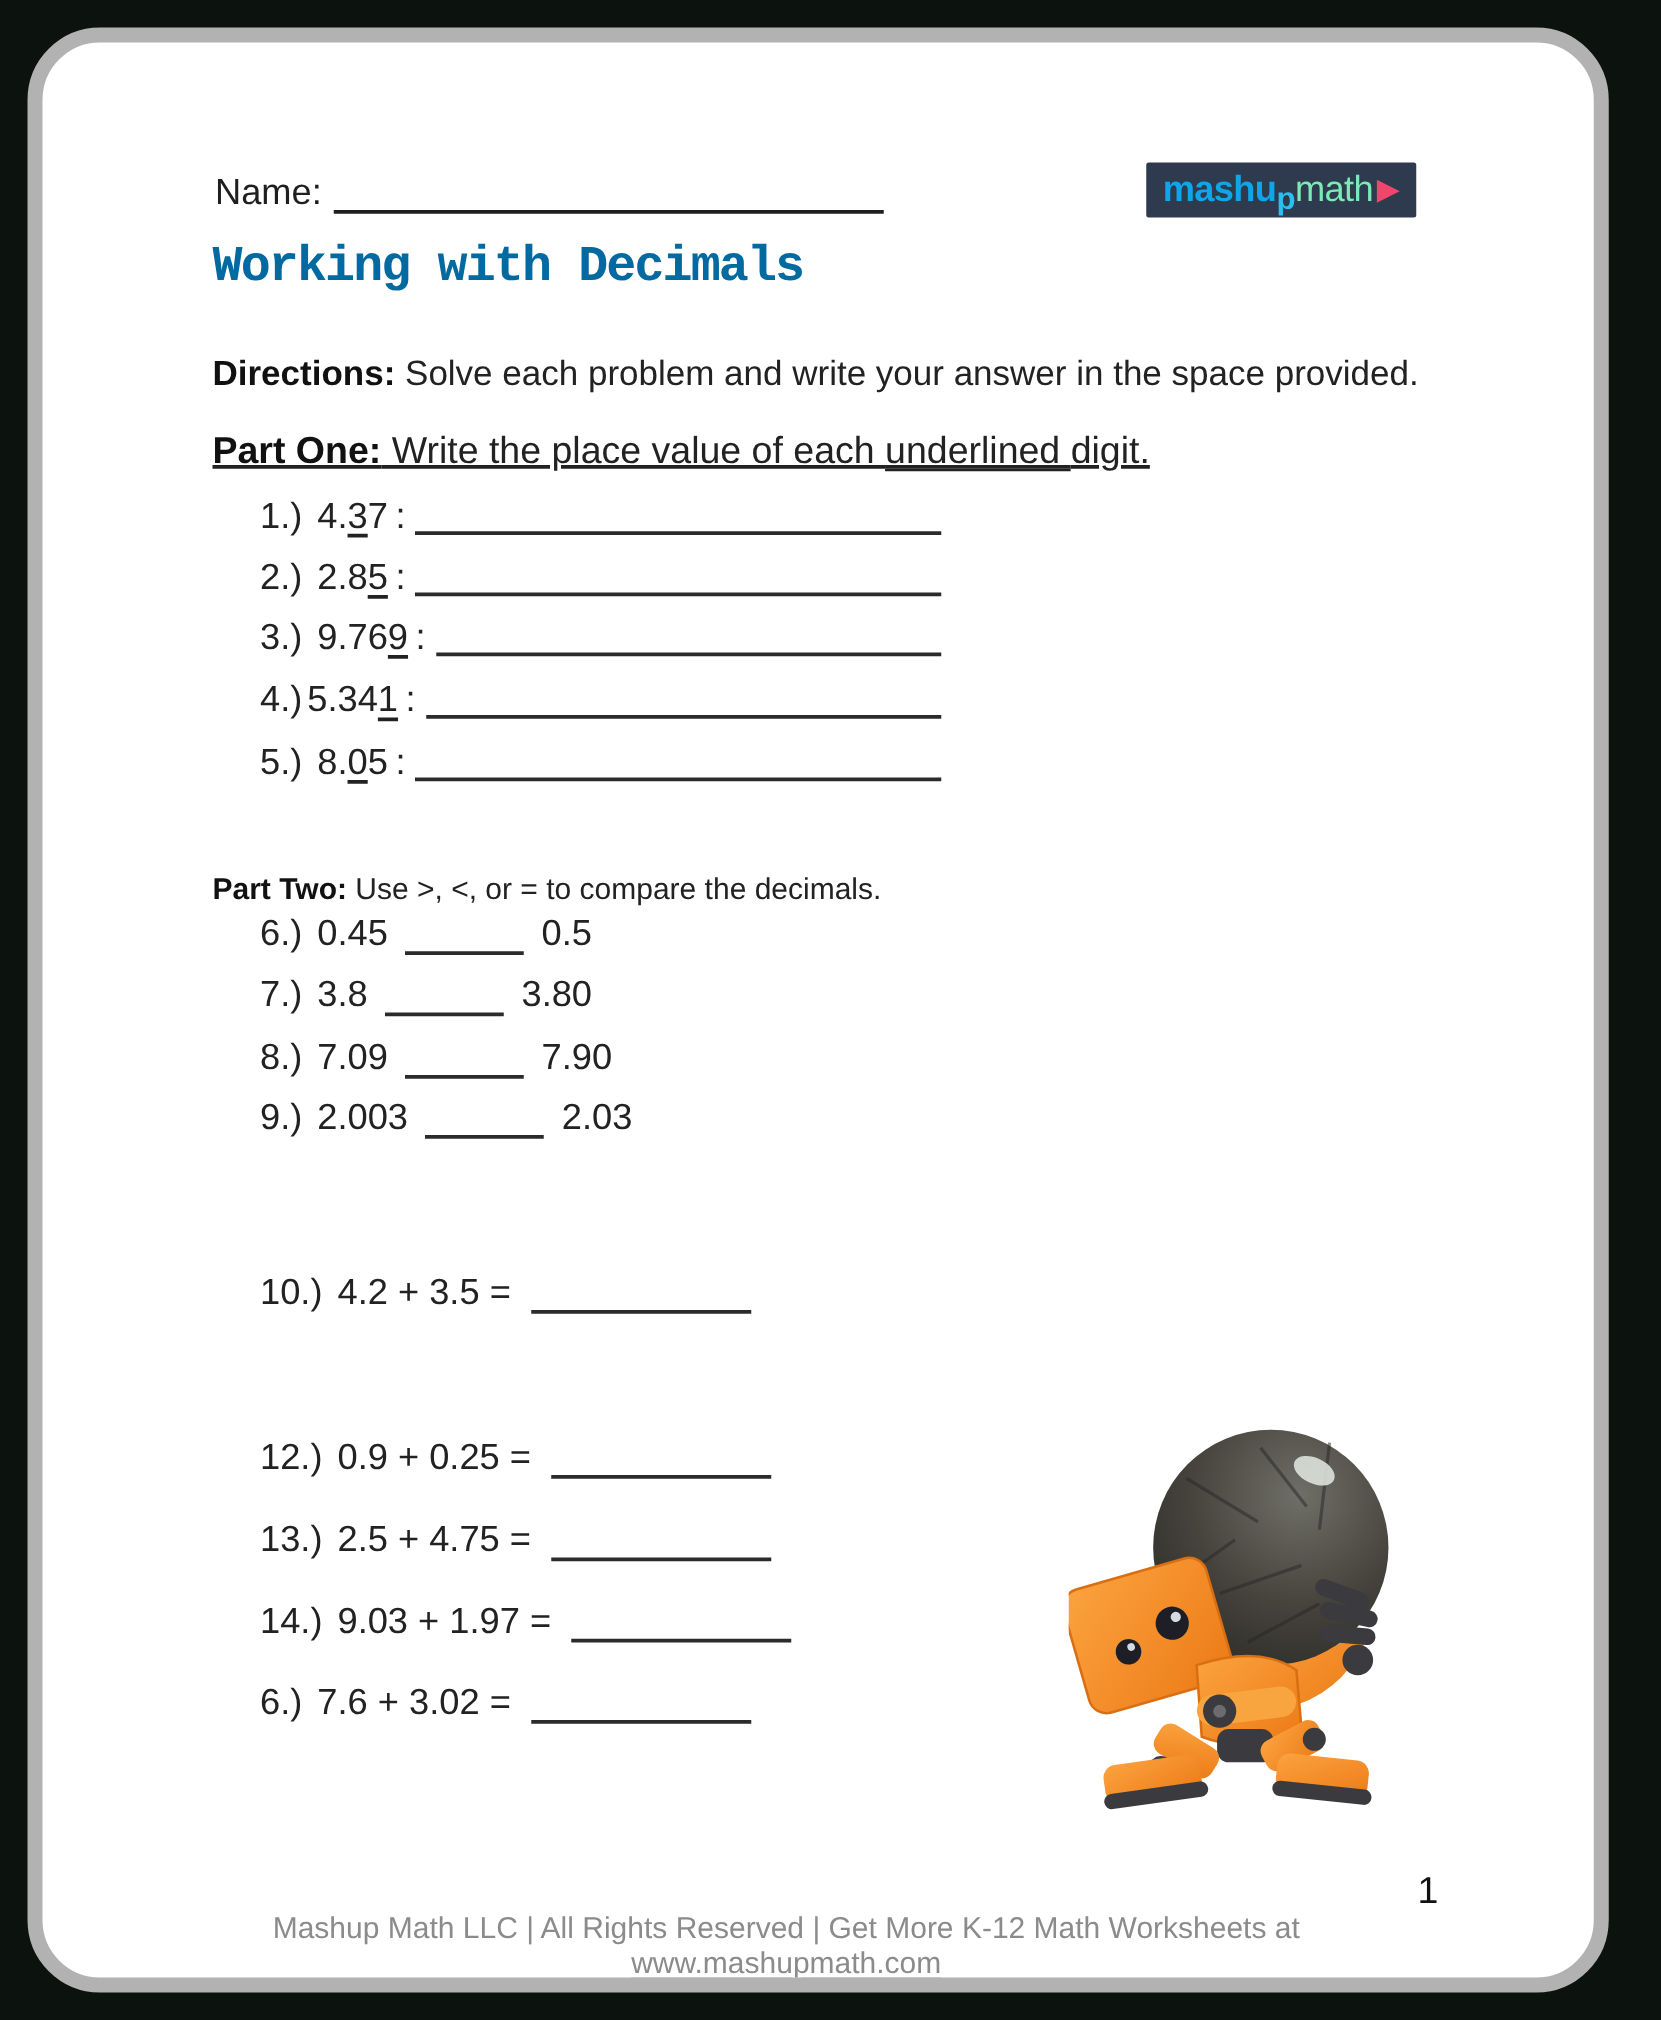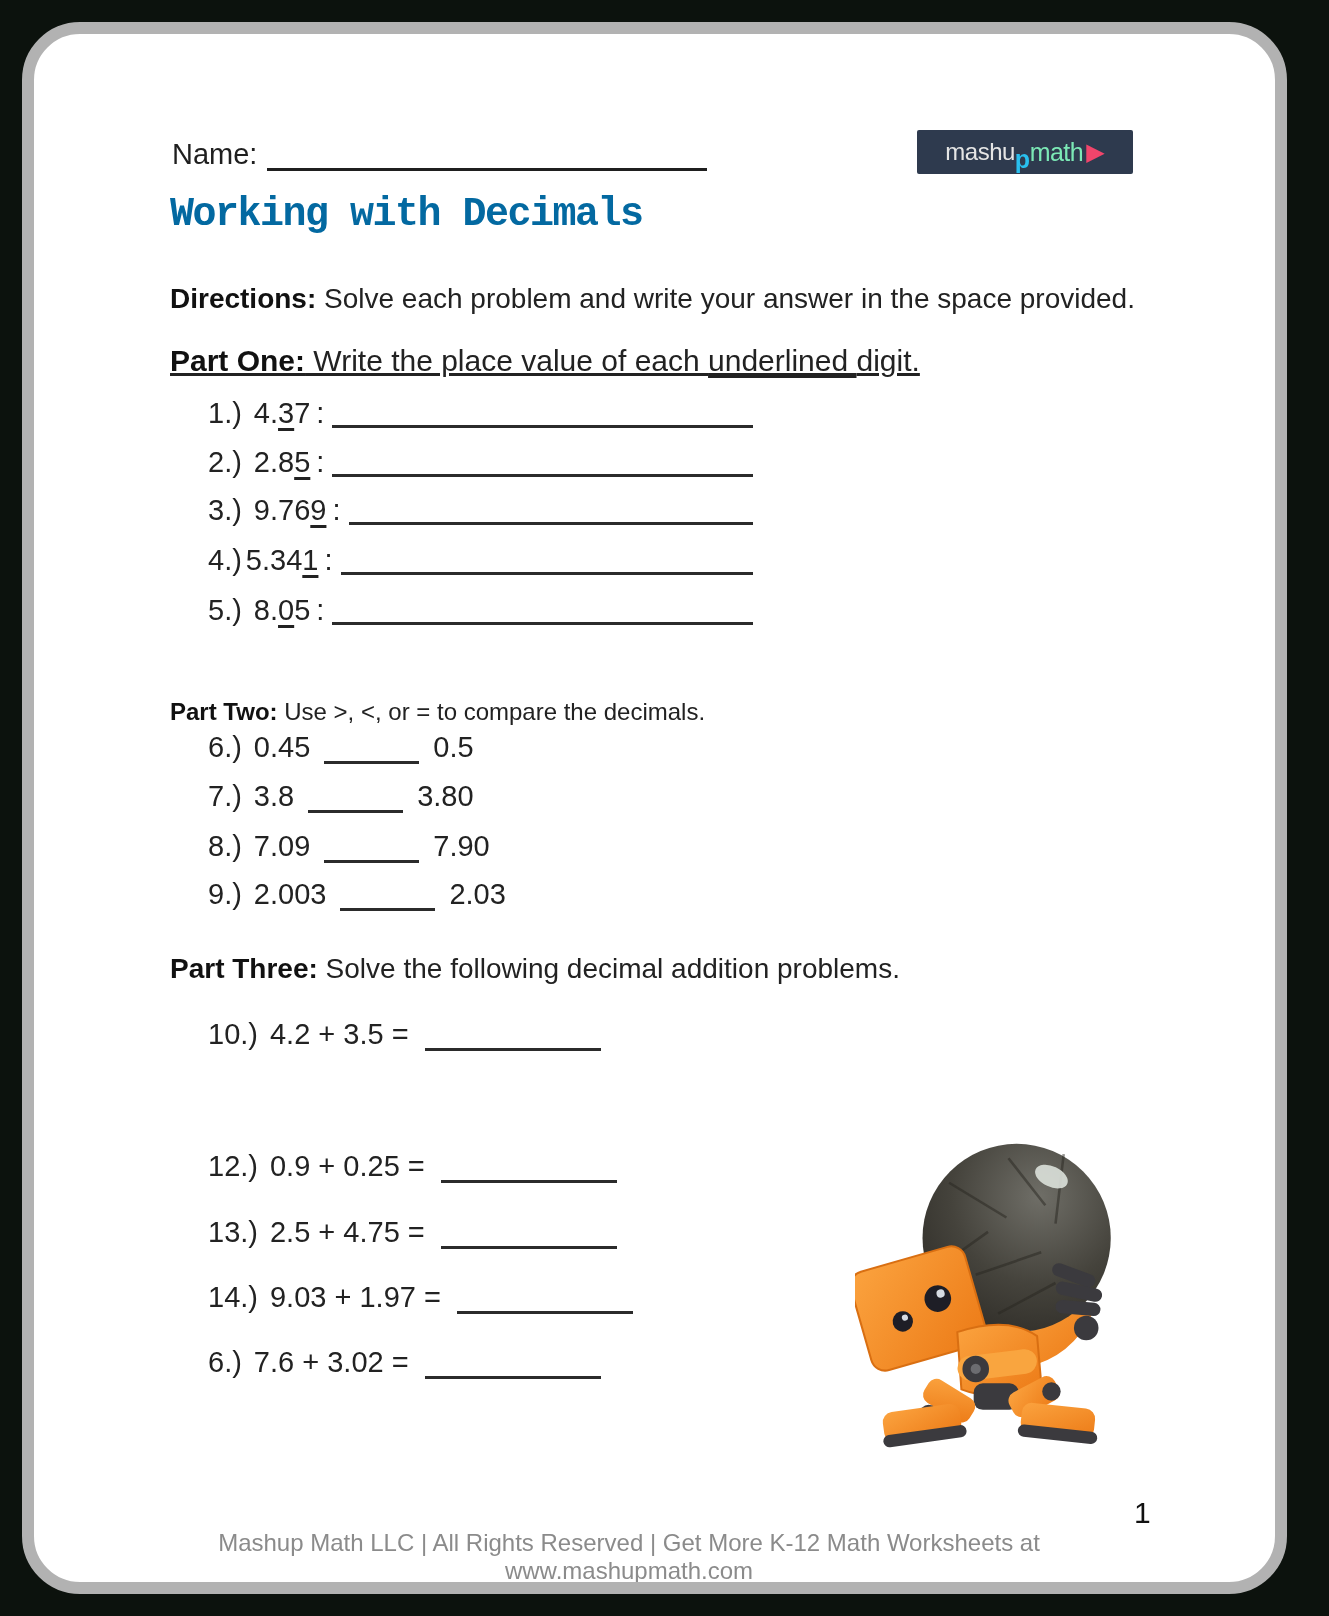--- a/index.html
+++ b/index.html
@@ -20,23 +20,23 @@
   }
   .abs{position:absolute;}
 
   
   .name-row{left:138px;top:104px;font-size:29px;display:flex;align-items:flex-start;}
   .name-line{display:inline-block;width:440px;border-bottom:3px solid #1f1f1f;height:30px;margin-left:10px;}
 
   
   .logo{left:883px;top:96px;width:216px;height:44px;background:#2e3a4e;
         display:flex;align-items:center;justify-content:center;gap:0;border-radius:2px;}
-  .logo .m1{color:#e5e5e5;font-weight:normal;font-size:24px;letter-spacing:-0.5px;}
+  .logo .m1{color:#0ea5e9;font-weight:bold;font-size:29px;letter-spacing:-0.5px;}
   .logo .mp{color:#29bfee;font-weight:bold;font-size:25px;position:relative;top:7px;letter-spacing:-0.5px;}
-  .logo .m2{color:#7ce9b6;font-weight:normal;font-size:25px;letter-spacing:-0.5px;}
+  .logo .m2{color:#7ce9b6;font-weight:normal;font-size:29px;letter-spacing:-0.5px;}
   .logo .tri{color:#f1456b;font-size:24px;margin-left:3px;line-height:1;}
 
   
   .title{left:136px;top:158px;font-family:Liberation Mono, monospace;
          font-weight:bold;font-size:40px;letter-spacing:-1.5px;color:#0369a1;}
 
   
   .directions{left:136px;top:249px;font-size:28px;color:#222;}
   b.lbl{font-weight:bold;color:#111;}
 
@@ -158,23 +158,20 @@
     <span class="blank"></span>
     <span>7.90</span>
   </div>
   <div class="abs item p2-item" style="top:844px">
     <span class="num">9.)</span>
     <span>2.003</span>
     <span class="blank"></span>
     <span>2.03</span>
   </div>
 
-  <div class="abs p3-head">
-    <b class="lbl">Part Three:</b><span> Solve the following decimal addition problems.</span>
-  </div>
 
   <div class="abs item p3-item" style="top:984px">
     <span class="num">10.)</span>
     <span>4.2 + 3.5 =</span>
     <span class="blank"></span>
   </div>
   <div class="abs item p3-item" style="top:1116px">
     <span class="num">12.)</span>
     <span>0.9 + 0.25 =</span>
     <span class="blank"></span>

